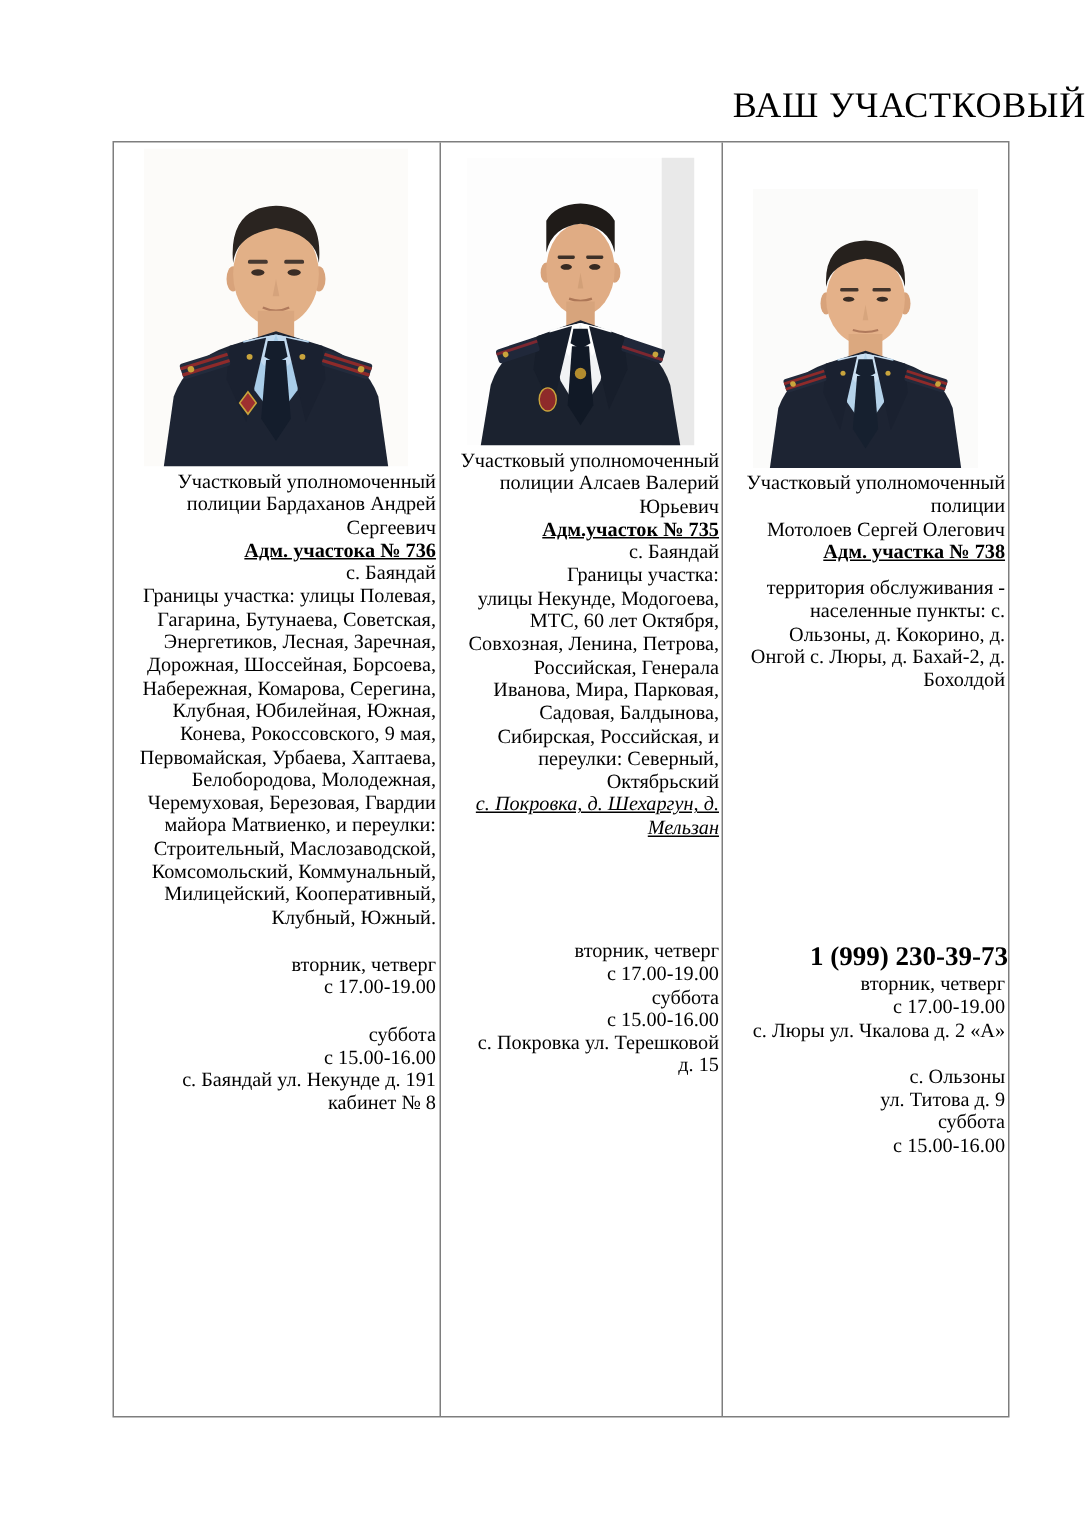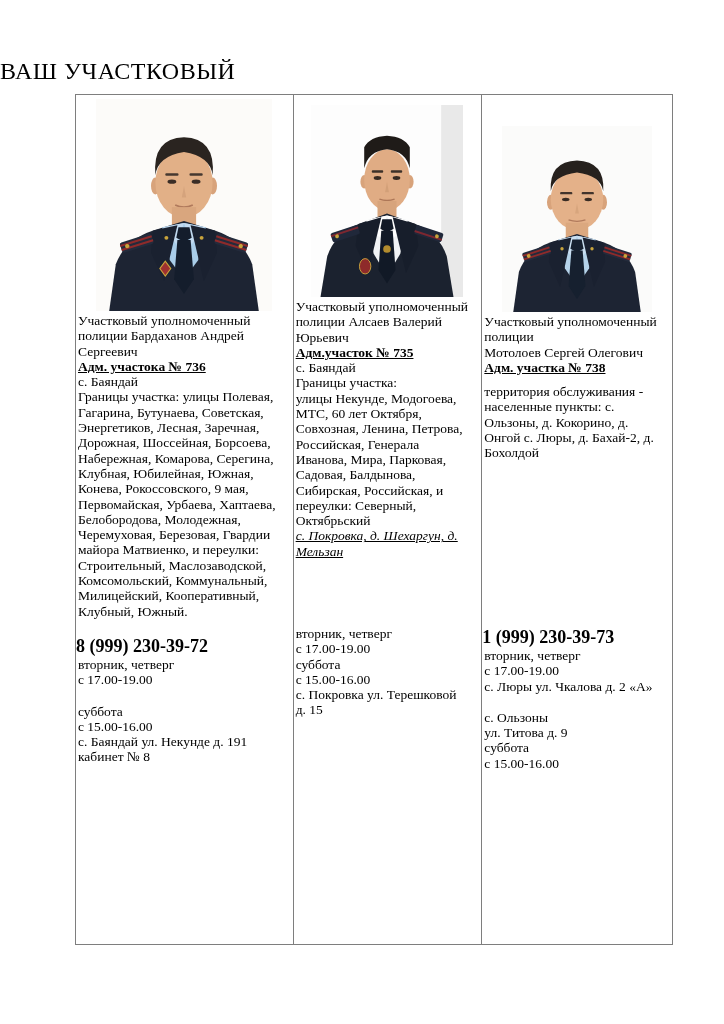--- a/index.html
+++ b/index.html
@@ -1,22 +1,22 @@
 <!DOCTYPE html>
 <html><head>
 <meta charset="utf-8">
 <style>
   html,body{margin:0;padding:0;background:#ffffff;}
   body{width:724px;height:1024px;font-family:"Liberation Serif","DejaVu Serif",serif;color:#000;}
   .page{position:relative;width:724px;height:1024px;background:#fff;overflow:hidden;}
-  .doc-title{position:absolute;top:58px;left:0;width:100%;text-align:left;
+  .doc-title{position:absolute;top:58px;left:0;width:100%;text-align:right;
              font-size:24px;letter-spacing:.5px;color:#000;}
   .officer-table{position:absolute;left:75px;top:94px;width:598px;height:851px;
                  display:flex;box-sizing:border-box;border:1px solid #7e7e7e;}
-  .col{box-sizing:border-box;position:relative;height:100%;text-align:left;overflow:hidden;}
+  .col{box-sizing:border-box;position:relative;height:100%;text-align:right;overflow:hidden;}
   .col-1{width:218px;border-right:1px solid #7e7e7e;}
   .col-2{width:189px;border-right:1px solid #7e7e7e;}
   .col-3{width:190px;}
   .photo{display:block;margin:0 auto;}
   .col-1 .photo{margin-top:4px;}
   .col-2 .photo{margin-top:10px;}
   .col-3 .photo{margin-top:31px;}
   .txt{font-size:13.5px;line-height:15.3px;white-space:pre-line;padding:0 2px;}
   .name{margin-top:2px;}
   .district{font-weight:bold;text-decoration:underline;}
@@ -92,21 +92,20 @@
 Первомайская, Урбаева, Хаптаева,
 Белобородова, Молодежная,
 Черемуховая, Березовая, Гвардии
 майора Матвиенко, и переулки:
 Строительный, Маслозаводской,
 Комсомольский, Коммунальный,
 Милицейский, Кооперативный,
 Клубный, Южный.</div>
       <div class="txt area-links"></div>
       <div class="phone-block">
-        <div class="phone-number">8 (999) 230-39-72</div>
         <div class="txt sched-a">вторник, четверг
 с 17.00-19.00</div>
         <div class="txt sched-b">суббота
 с 15.00-16.00
 с. Баяндай ул. Некунде д. 191
 кабинет № 8</div>
       </div>
     </div>
 
     <div class="col col-2">

